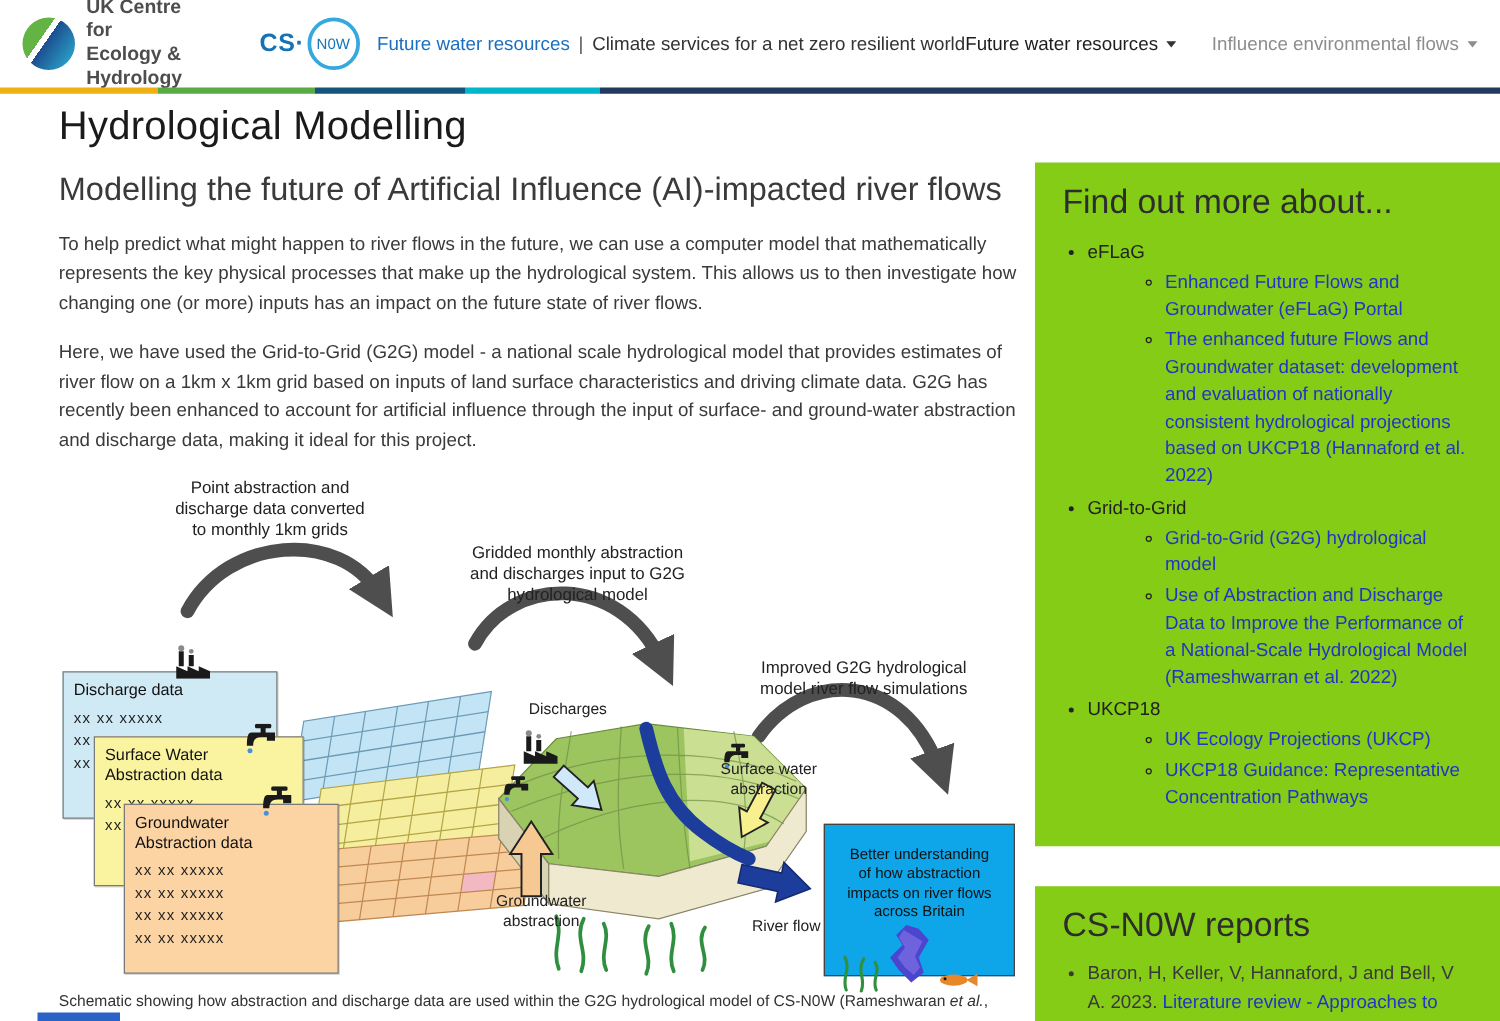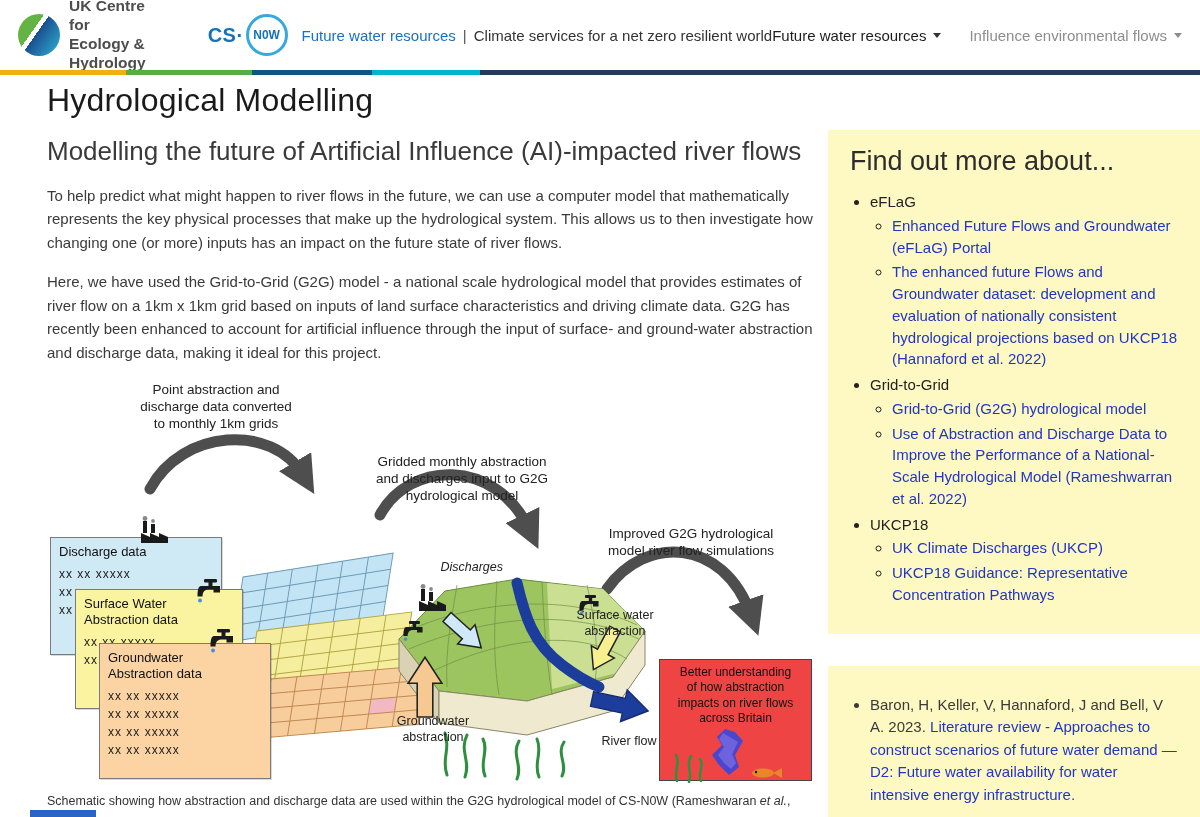--- a/index.html
+++ b/index.html
@@ -7,21 +7,21 @@
   body { font-family:"Liberation Sans", sans-serif; background:#fff; color:#3a3a3a; position:relative; }
 
   
   .header { height:70px; display:flex; align-items:center; padding:0 22px 0 18px; background:#fff; }
   .globe { width:42px; height:42px; border-radius:50%; flex:0 0 42px;
            background:linear-gradient(125deg,#64b445 37%,#ffffff 37%,#ffffff 45%,#1b4f8f 45%,#2b9ec7 88%); }
   .ukceh-text { margin-left:9px; font-size:15.5px; line-height:1.22; font-weight:600; color:#4d4d4d; }
   .csnow { display:flex; align-items:center; margin-left:62px; }
   .csnow .cs { font-weight:700; font-size:20px; color:#1473b5; letter-spacing:.5px; }
   .now-circle { width:42px; height:42px; border:3px solid #35a8dc; border-radius:50%; display:flex;
-                align-items:center; justify-content:center; color:#1473b5; font-weight:700; font-size:12px; margin-left:2px; }
+                align-items:center; justify-content:center; color:#1473b5; font-weight:400; font-size:12px; margin-left:2px; }
   .crumb { margin-left:14px; font-size:15px; display:flex; align-items:center; gap:7px; white-space:nowrap; }
   .crumb a { color:#1a6fc0; text-decoration:none; cursor:pointer; }
   .crumb .sep { color:#555; }
   .crumb .tagline { color:#333; }
   .topnav { margin-left:auto; display:flex; align-items:center; gap:28px; font-size:15px; white-space:nowrap; }
   .topnav .nav-item { display:flex; align-items:center; cursor:pointer; }
   .topnav .nav-item.primary { color:#1d1d1d; }
   .topnav .nav-item.muted { color:#8d8d8d; }
   .caret { display:inline-block; width:0; height:0; border-left:4px solid transparent; border-right:4px solid transparent;
            border-top:5px solid #333; margin-left:7px; }
@@ -44,33 +44,33 @@
   .diagram svg.canvas { position:absolute; left:0; top:0; z-index:1; }
   .dlabel { position:absolute; z-index:4; font-size:13.5px; line-height:1.28; color:#222; text-align:center; white-space:pre-line; }
   .dlabel.small { font-size:12.5px; }
   .card { position:absolute; z-index:2; border:1px solid #7a7a7a; padding:6px 8px; box-shadow:1px 1px 0 rgba(0,0,0,.15); }
   .card .ctitle { font-size:13px; color:#111; white-space:pre-line; line-height:1.25; }
   .card .crows { font-size:12px; color:#222; margin-top:5px; line-height:1.5; white-space:pre-line; letter-spacing:1px; }
   .card.blue { background:#cfe9f5; }
   .card.yellow { background:#faf3a0; }
   .card.orange { background:#fcd4a4; }
   .mini-icon { position:absolute; z-index:3; }
-  .outcome { position:absolute; z-index:3; left:612px; top:282px; width:153px; height:122px; background:#ef4444;
-             border:1px solid #444; text-align:center; padding-top:5px; }
+  .outcome { position:absolute; z-index:3; left:612px; top:282px; width:153px; height:122px; background:#0ea5e9;
+             border:1px solid #444; text-align:center; padding-top:16px; }
   .outcome .otext { font-size:12px; line-height:1.3; color:#111; white-space:pre-line; }
   .caption { margin-top:8px; font-size:12.5px; color:#333; line-height:1.4; }
 
   
   .sidebar { position:absolute; left:828px; top:130px; width:372px; }
-  .side-box { background:#fef9c3; padding:16px 22px 24px; }
+  .side-box { background:#84cc16; padding:16px 22px 24px; }
   .side-box h3 { font-size:27px; font-weight:400; color:#2d2d2d; }
   .side-box ul.lvl1 { margin:14px 0 0 20px; list-style:disc; }
   .side-box ul.lvl1 > li { font-size:15px; color:#222; margin-bottom:3px; line-height:1.45; }
   .side-box ul.lvl2 { list-style:circle; margin:2px 0 4px 22px; }
-  .side-box ul.lvl2 > li { margin-bottom:3px; }
+  .side-box ul.lvl2 > li { margin-bottom:3px;margin-left:40px; }
   .side-box a { color:#2136c4; text-decoration:none; cursor:pointer; }
   .reports-box { margin-top:32px; }
   .reports-box p { font-size:15px; line-height:1.5; margin-top:12px; color:#3a3a3a; }
   .reports-box ul { margin:12px 0 0 20px; list-style:disc; }
   .reports-box li { font-size:15px; line-height:1.5; color:#3a3a3a; }
 
   .footer-bar { position:absolute; left:30px; top:810px; width:66px; height:7px; background:#2a62c8; }
 </style>
 </head>
 <body>
@@ -182,21 +182,21 @@
         <path d="M438 399 C 432 386 442 374 436 362"></path>
         <path d="M470 402 C 476 388 464 378 472 364"></path>
         <path d="M492 400 C 486 386 496 376 490 362"></path>
         <path d="M515 399 C 521 387 509 377 517 365"></path>
       </g>
     </svg>
 
     <div class="dlabel" style="left:49px; top:4px; width:240px;">Point abstraction and
 discharge data converted
 to monthly 1km grids</div>
-    <div class="dlabel" style="left:295px; top:76px; width:240px;">Gridded monthly abstraction
+    <div class="dlabel" style="left:295px; top:56px; width:240px;">Gridded monthly abstraction
 and discharges input to G2G
 hydrological model</div>
     <div class="dlabel" style="left:525px; top:148px; width:238px;">Improved G2G hydrological
 model river flow simulations</div>
 
     <div class="card blue" style="left:3px; top:160px; width:172px; height:118px;">
       <div class="ctitle">Discharge data</div>
       <div class="crows">xx xx  xxxxx
 xx xx  xxxxx
 xx xx  xxxxx</div>
@@ -219,21 +219,21 @@
     <svg class="mini-icon" style="left:92px; top:138px;" width="32" height="28" viewBox="-2 -6 32 28">
         <use href="#factory"></use>
       </svg>
     <svg class="mini-icon" style="left:150px; top:202px;" width="26" height="26" viewBox="0 0 26 26">
         <use href="#tap"></use>
       </svg>
     <svg class="mini-icon" style="left:163px; top:252px;" width="26" height="26" viewBox="0 0 26 26">
         <use href="#tap"></use>
       </svg>
 
-    <div class="dlabel small" style="left:376px; top:182px; width:80px; text-align:right;font-style:italic;">Discharges</div>
+    <div class="dlabel small" style="left:376px; top:182px; width:80px; text-align:left;">Discharges</div>
     <div class="dlabel small" style="left:520px; top:230px; width:96px;">Surface water
 abstraction</div>
     <div class="dlabel small" style="left:340px; top:336px; width:92px;">Groundwater
 abstraction</div>
     <div class="dlabel small" style="left:542px; top:356px; width:80px;">River flow</div>
 
     <div class="outcome">
       <div class="otext">Better understanding
 of how abstraction
 impacts on river flows
@@ -274,28 +274,29 @@
       <li>
         <span>Grid-to-Grid</span>
         <ul class="lvl2">
           <li><a>Grid-to-Grid (G2G) hydrological model</a></li>
           <li><a>Use of Abstraction and Discharge Data to Improve the Performance of a National-Scale Hydrological Model (Rameshwarran et al. 2022)</a></li>
         </ul>
       </li>
       <li>
         <span>UKCP18</span>
         <ul class="lvl2">
-          <li><a>UK Climate Discharges (UKCP)</a></li>
+          <li><a>UK Ecology Projections (UKCP)</a></li>
           <li><a>UKCP18 Guidance: Representative Concentration Pathways</a></li>
         </ul>
       </li>
     </ul>
   </div>
 
   <div class="side-box reports-box">
+    <h3>CS-N0W reports</h3>
     <ul>
       <li>
         <span>Baron, H, Keller, V, Hannaford, J and Bell, V A. 2023. </span><a>Literature review - Approaches to construct scenarios of future water demand — D2: Future water availability for water intensive energy infrastructure.</a>
       </li>
     </ul>
   </div>
 </div>
 
 <div class="footer-bar"></div>
 

